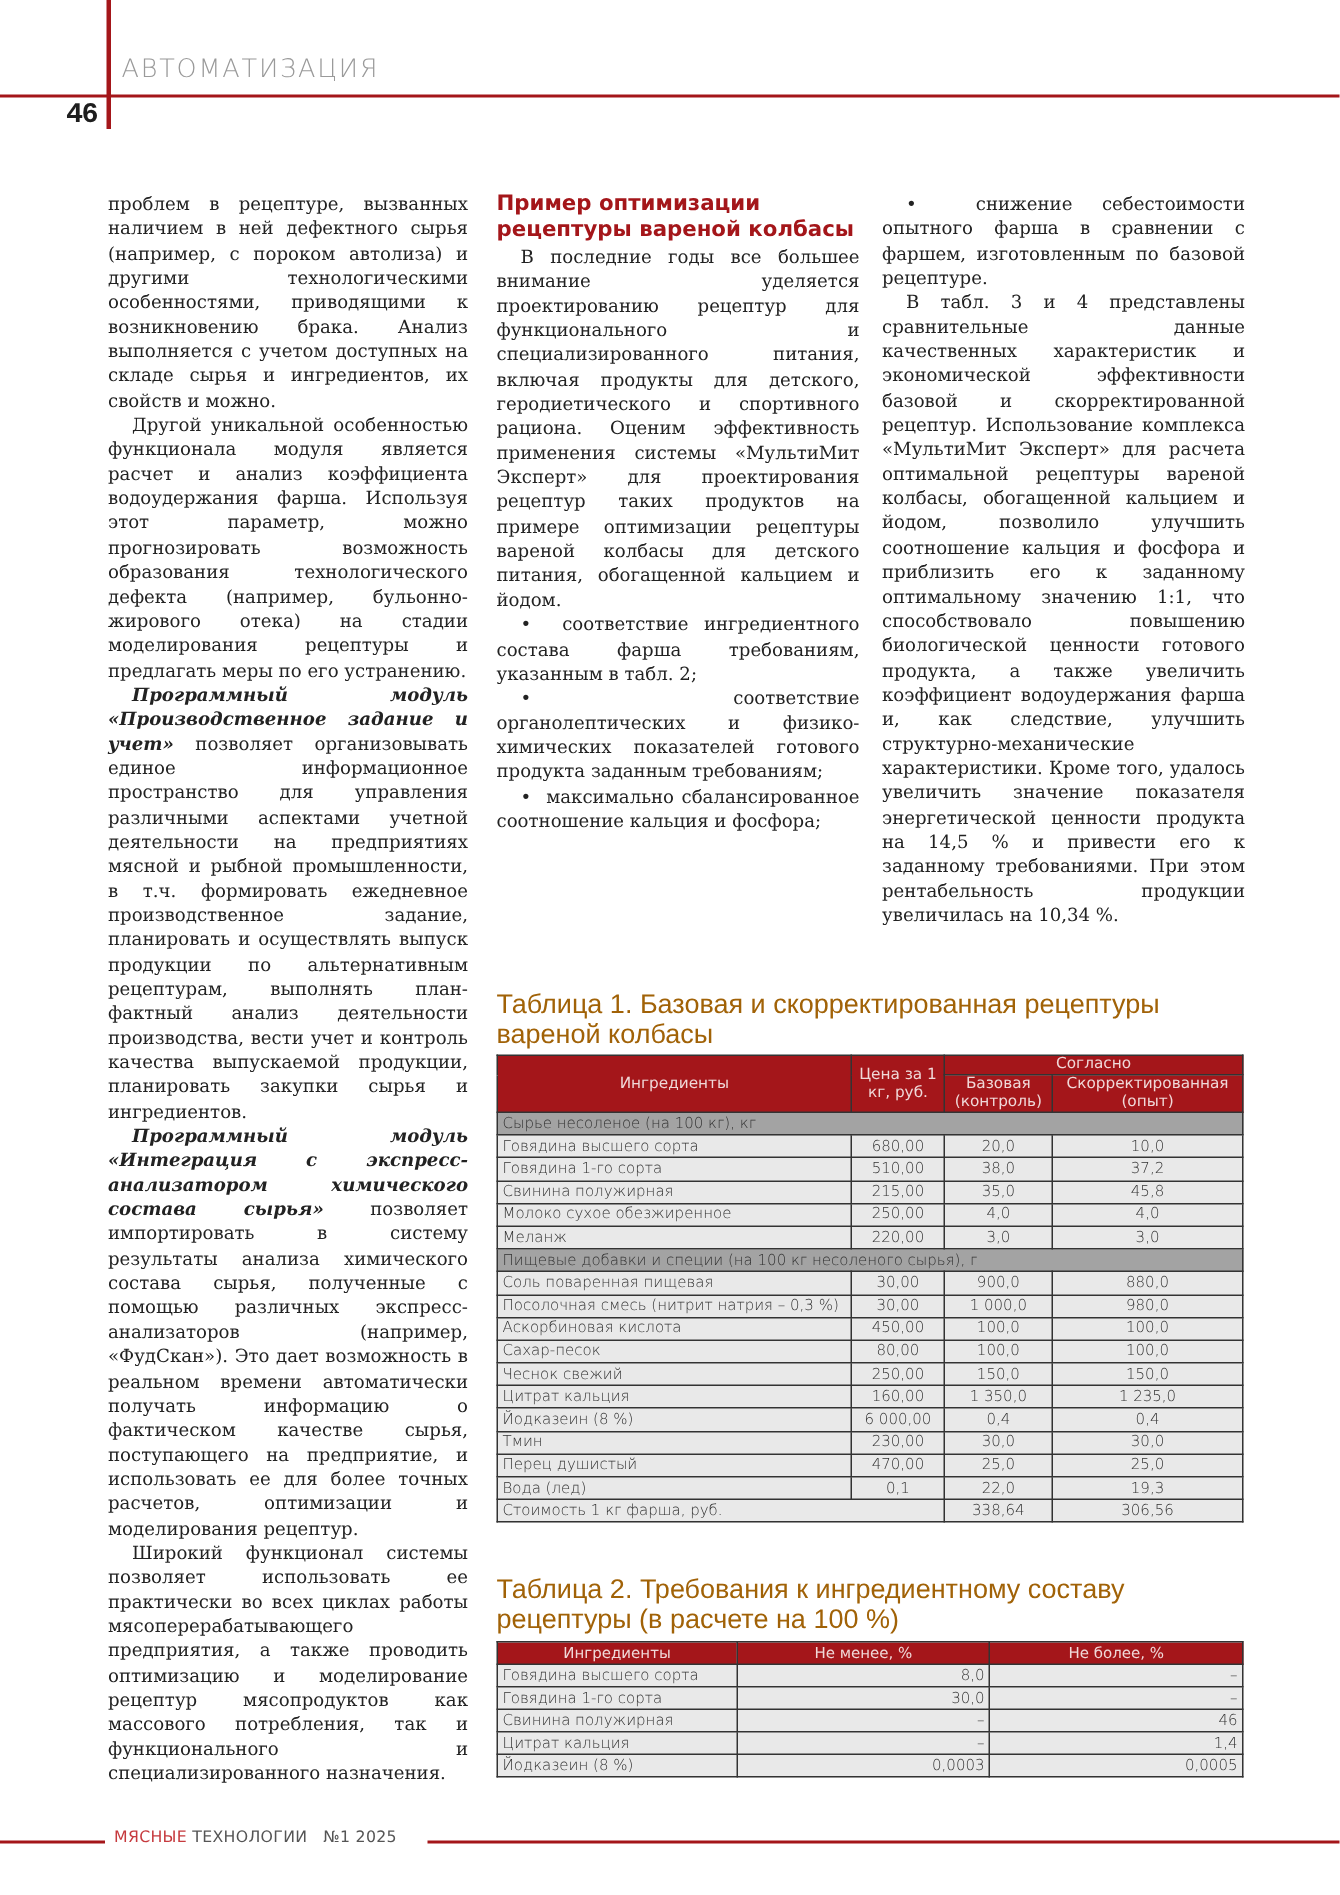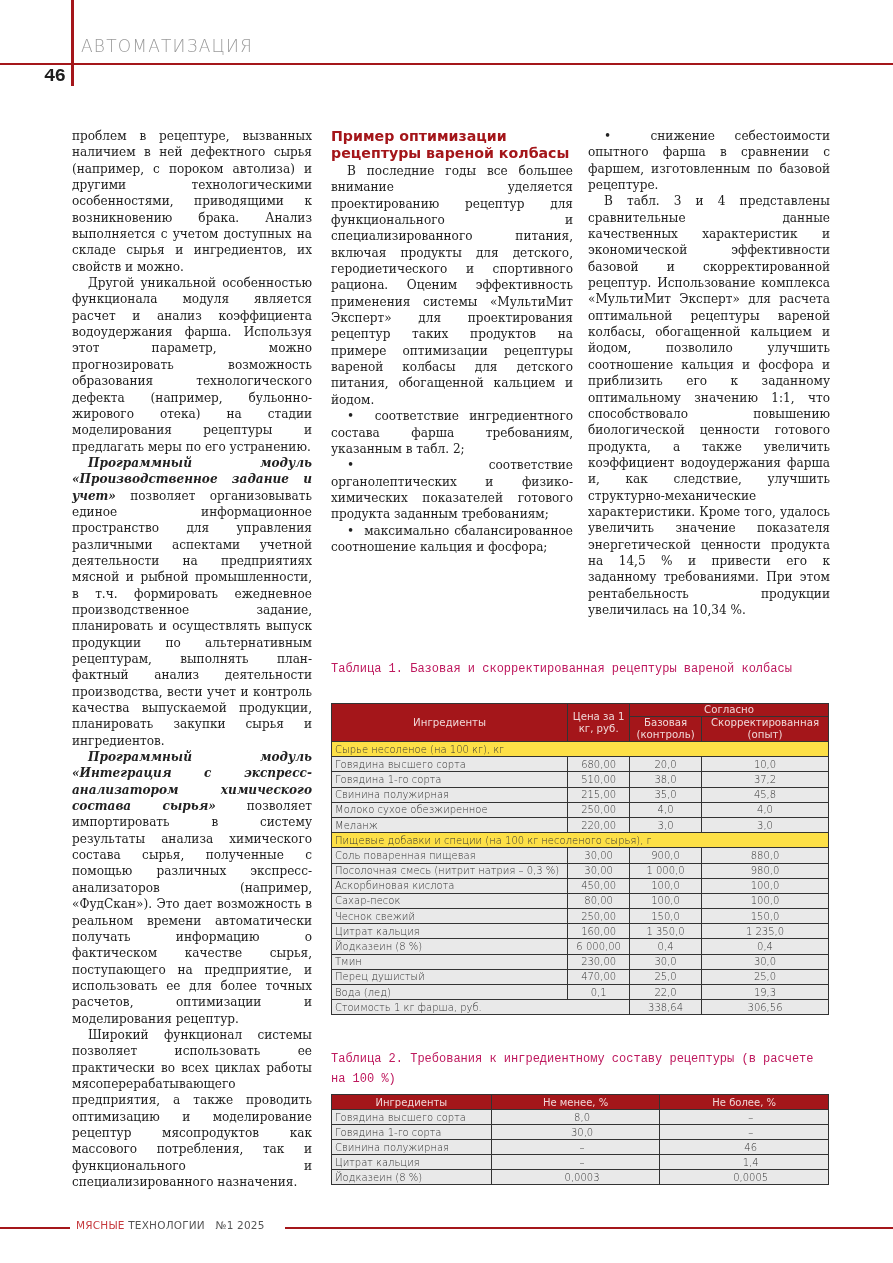--- a/index.html
+++ b/index.html
@@ -12,35 +12,35 @@
   .col { position: absolute; font-family: "DejaVu Serif", serif; font-size: 12.1px; line-height: 16.35px; color: #222; text-align: justify; }
   .col p { margin: 0; text-indent: 16px; hyphens: auto; }
   .col p.noind { text-indent: 0; }
   .col p.bullet { text-indent: 16px; }
   .col1 { left: 72px; top: 128px; width: 240px; }
   .col2 { left: 331px; top: 128px; width: 242px; }
   .col3 { left: 588px; top: 128px; width: 242px; }
   .bi { font-weight: bold; font-style: italic; }
   .subhead { font-family: "DejaVu Sans", sans-serif; font-weight: bold; font-size: 14.2px; line-height: 17px; color: #a4161a; text-indent: 0 !important; margin-bottom: 1px !important; text-align: left; }
 
-  .tbl-title { position: absolute; left: 331px; font-family: Liberation Mono, monospace; font-size: 12px; line-height: 20px; color: #be185d; }
+  .tbl-title { position: absolute; left: 331px; font-family: Liberation Sans, sans-serif; font-size: 18px; line-height: 20px; color: #a16207; }
   .t1-title { top: 659px; width: 500px; }
   .t2-title { top: 1049px; width: 500px; }
 
   table { position: absolute; border-collapse: collapse; font-family: "DejaVu Sans", sans-serif; font-size: 10px; color: #333; }
   table td, table th { border: 1px solid #333; padding: 0 3px; font-weight: 300; }
   .t1 { left: 331px; top: 703px; width: 498px; }
   .t1 th { background: #a4161a; color: #f0d8d8; font-weight: normal; font-size: 10.2px; line-height: 12px; border-color: #333; }
   .t1 td { background: #e9e9e9; height: 14.2px; line-height: 13px; }
   .t1 td.num { text-align: center; }
-  .t1 td.grp { background: #fde047; }
+  .t1 td.grp { background: #a3a3a3; }
   .t2 { left: 331px; top: 1094px; width: 498px; }
   .t2 th { background: #a4161a; color: #f0d8d8; font-weight: normal; height: 14px; font-size: 10px; }
   .t2 td { background: #e9e9e9; height: 14px; line-height: 13px; }
-  .t2 td.num { text-align: center; padding-left: 16px; }
+  .t2 td.num { text-align: right; padding-left: 16px; }
 
   .ftr-line-left { position: absolute; left: 0; top: 1227px; width: 70px; height: 1.5px; background: #a4161a; }
   .ftr-line-right { position: absolute; left: 285px; top: 1227px; width: 608px; height: 1.5px; background: #a4161a; }
   .ftr-text { position: absolute; left: 76px; top: 1219px; font-family: "DejaVu Sans", sans-serif; font-size: 10.5px; letter-spacing: 0.2px; color: #555; }
   .ftr-brand { color: #c63a3e; }
 </style>
 </head>
 <body>
 
 <div class="hdr-vline"></div>

